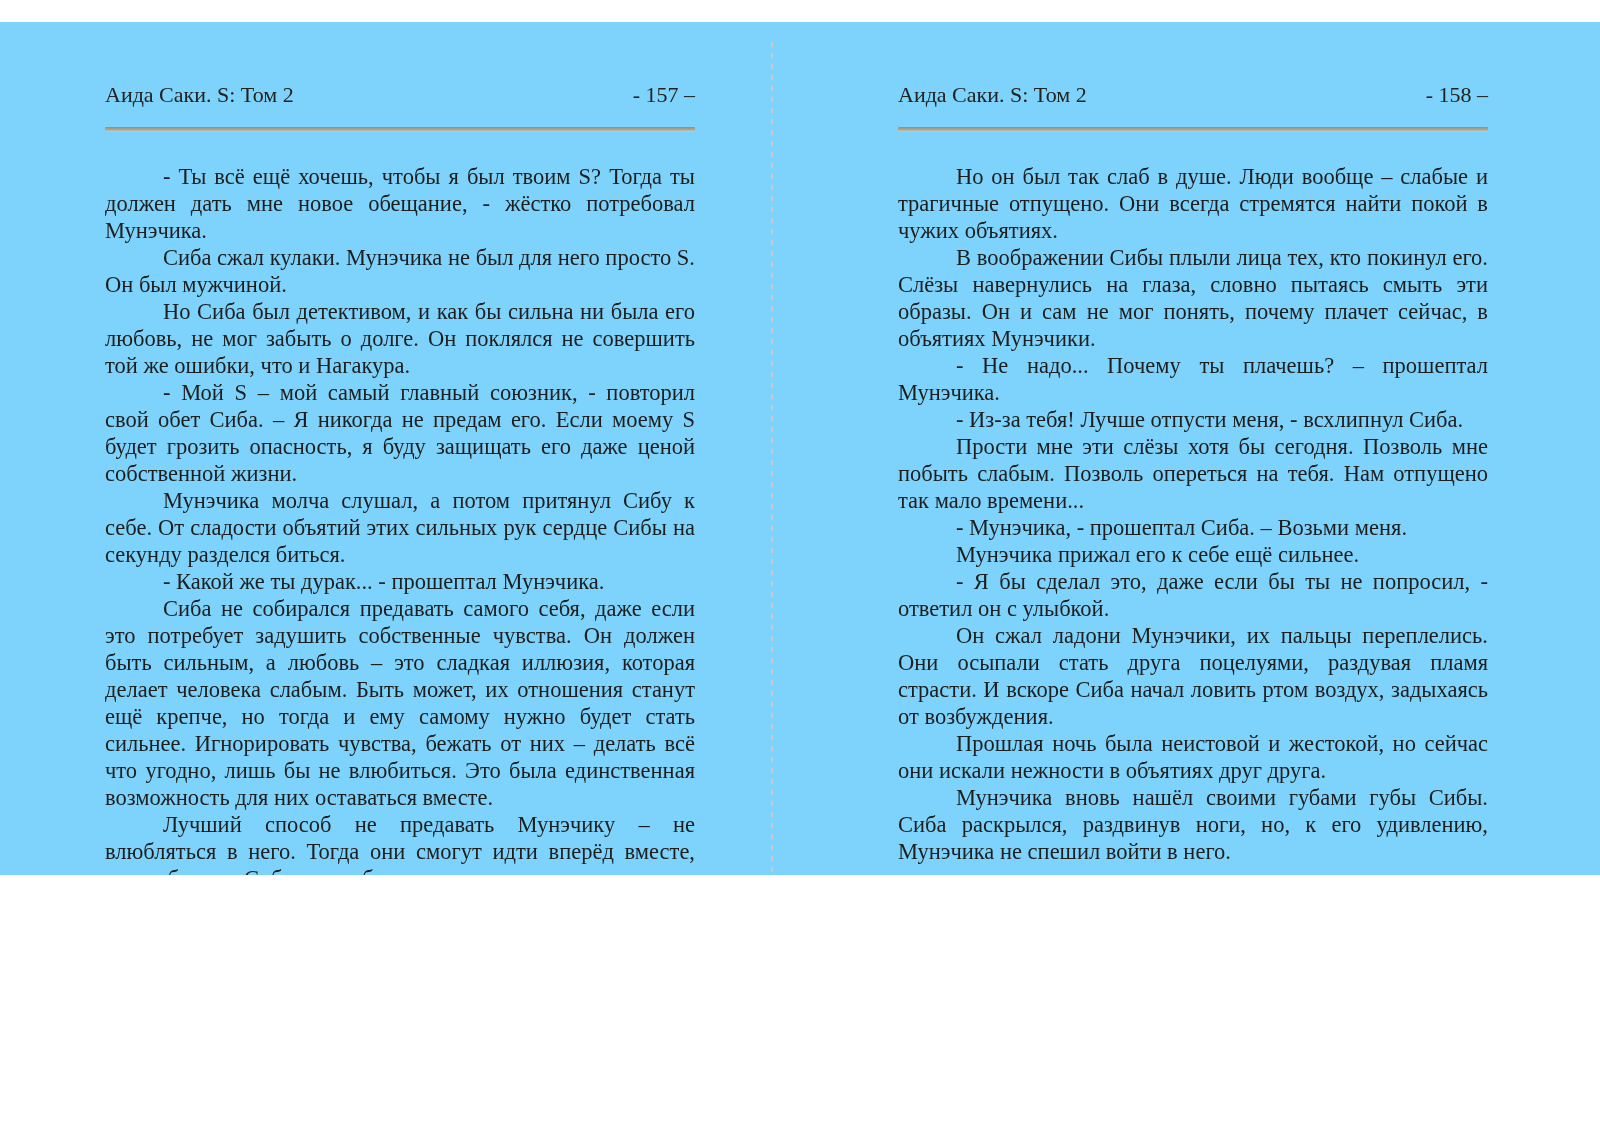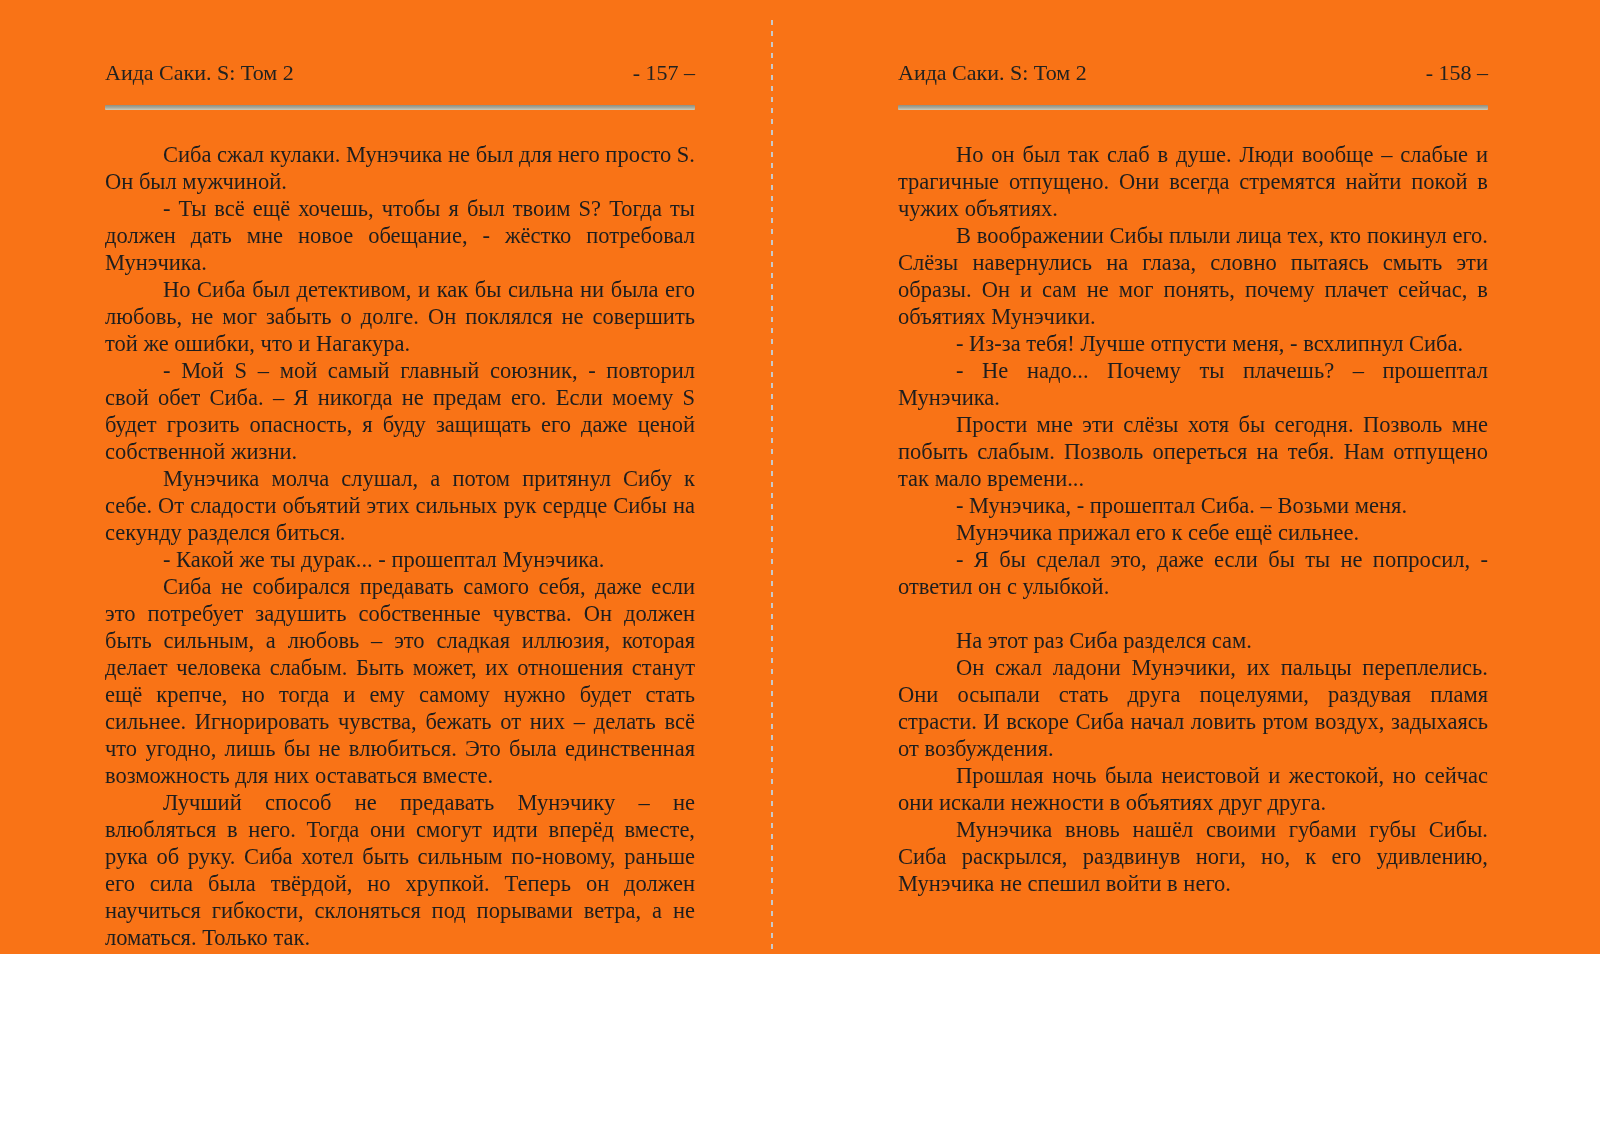--- a/index.html
+++ b/index.html
@@ -3,25 +3,26 @@
 <meta charset="utf-8">
 <style>
   html, body {
     margin: 0;
     padding: 0;
     background: #ffffff;
   }
   .spread {
     position: relative;
     width: 1600px;
-    height: 954px;
-    background: #f97316;
+    height: 853px;
+    background: #7dd3fc;
     font-family: "Liberation Serif", "DejaVu Serif", serif;
     color: #1e1e1e;
     overflow: hidden;
+    margin-top: 22px;
   }
   .divider {
     position: absolute;
     left: 771px;
     top: 20px;
     width: 2px;
     height: 1100px;
     background: repeating-linear-gradient(
       to bottom,
       #c9c9c9 0px, #c9c9c9 5px,
@@ -74,46 +75,45 @@
 
   <div class="divider"></div>
 
   <section class="page left">
     <header class="running-header">
       <span>Аида Саки. S: Том 2</span>
       <span>- 157 –</span>
     </header>
     <div class="rule"></div>
     <div class="body-text">
+      <p>- Ты всё ещё хочешь, чтобы я был твоим S? Тогда ты должен дать мне новое обещание, - жёстко потребовал Мунэчика.</p>
       <p>Сиба сжал кулаки. Мунэчика не был для него просто S. Он был мужчиной.</p>
-      <p>- Ты всё ещё хочешь, чтобы я был твоим S? Тогда ты должен дать мне новое обещание, - жёстко потребовал Мунэчика.</p>
       <p>Но Сиба был детективом, и как бы сильна ни была его любовь, не мог забыть о долге. Он поклялся не совершить той же ошибки, что и Нагакура.</p>
       <p>- Мой S – мой самый главный союзник, - повторил свой обет Сиба. – Я никогда не предам его. Если моему S будет грозить опасность, я буду защищать его даже ценой собственной жизни.</p>
       <p>Мунэчика молча слушал, а потом притянул Сибу к себе. От сладости объятий этих сильных рук сердце Сибы на секунду разделся биться.</p>
       <p>- Какой же ты дурак... - прошептал Мунэчика.</p>
       <p>Сиба не собирался предавать самого себя, даже если это потребует задушить собственные чувства. Он должен быть сильным, а любовь – это сладкая иллюзия, которая делает человека слабым. Быть может, их отношения станут ещё крепче, но тогда и ему самому нужно будет стать сильнее. Игнорировать чувства, бежать от них – делать всё что угодно, лишь бы не влюбиться. Это была единственная возможность для них оставаться вместе.</p>
       <p>Лучший способ не предавать Мунэчику – не влюбляться в него. Тогда они смогут идти вперёд вместе, рука об руку. Сиба хотел быть сильным по-новому, раньше его сила была твёрдой, но хрупкой. Теперь он должен научиться гибкости, склоняться под порывами ветра, а не ломаться. Только так.</p>
     </div>
   </section>
 
   <section class="page right">
     <header class="running-header">
       <span>Аида Саки. S: Том 2</span>
       <span>- 158 –</span>
     </header>
     <div class="rule"></div>
     <div class="body-text">
       <p>Но он был так слаб в душе. Люди вообще – слабые и трагичные отпущено. Они всегда стремятся найти покой в чужих объятиях.</p>
       <p>В воображении Сибы плыли лица тех, кто покинул его. Слёзы навернулись на глаза, словно пытаясь смыть эти образы. Он и сам не мог понять, почему плачет сейчас, в объятиях Мунэчики.</p>
+      <p>- Не надо... Почему ты плачешь? – прошептал Мунэчика.</p>
       <p>- Из-за тебя! Лучше отпусти меня, - всхлипнул Сиба.</p>
-      <p>- Не надо... Почему ты плачешь? – прошептал Мунэчика.</p>
       <p class="italic">Прости мне эти слёзы хотя бы сегодня. Позволь мне побыть слабым. Позволь опереться на тебя. Нам отпущено так мало времени...</p>
       <p>- Мунэчика, - прошептал Сиба. – Возьми меня.</p>
       <p>Мунэчика прижал его к себе ещё сильнее.</p>
       <p>- Я бы сделал это, даже если бы ты не попросил, - ответил он с улыбкой.</p>
-      <p class="scene-break">На этот раз Сиба разделся сам.</p>
       <p>Он сжал ладони Мунэчики, их пальцы переплелись. Они осыпали стать друга поцелуями, раздувая пламя страсти. И вскоре Сиба начал ловить ртом воздух, задыхаясь от возбуждения.</p>
       <p>Прошлая ночь была неистовой и жестокой, но сейчас они искали нежности в объятиях друг друга.</p>
       <p>Мунэчика вновь нашёл своими губами губы Сибы. Сиба раскрылся, раздвинув ноги, но, к его удивлению, Мунэчика не спешил войти в него.</p>
     </div>
   </section>
 
 </div>
 
 </body></html>

